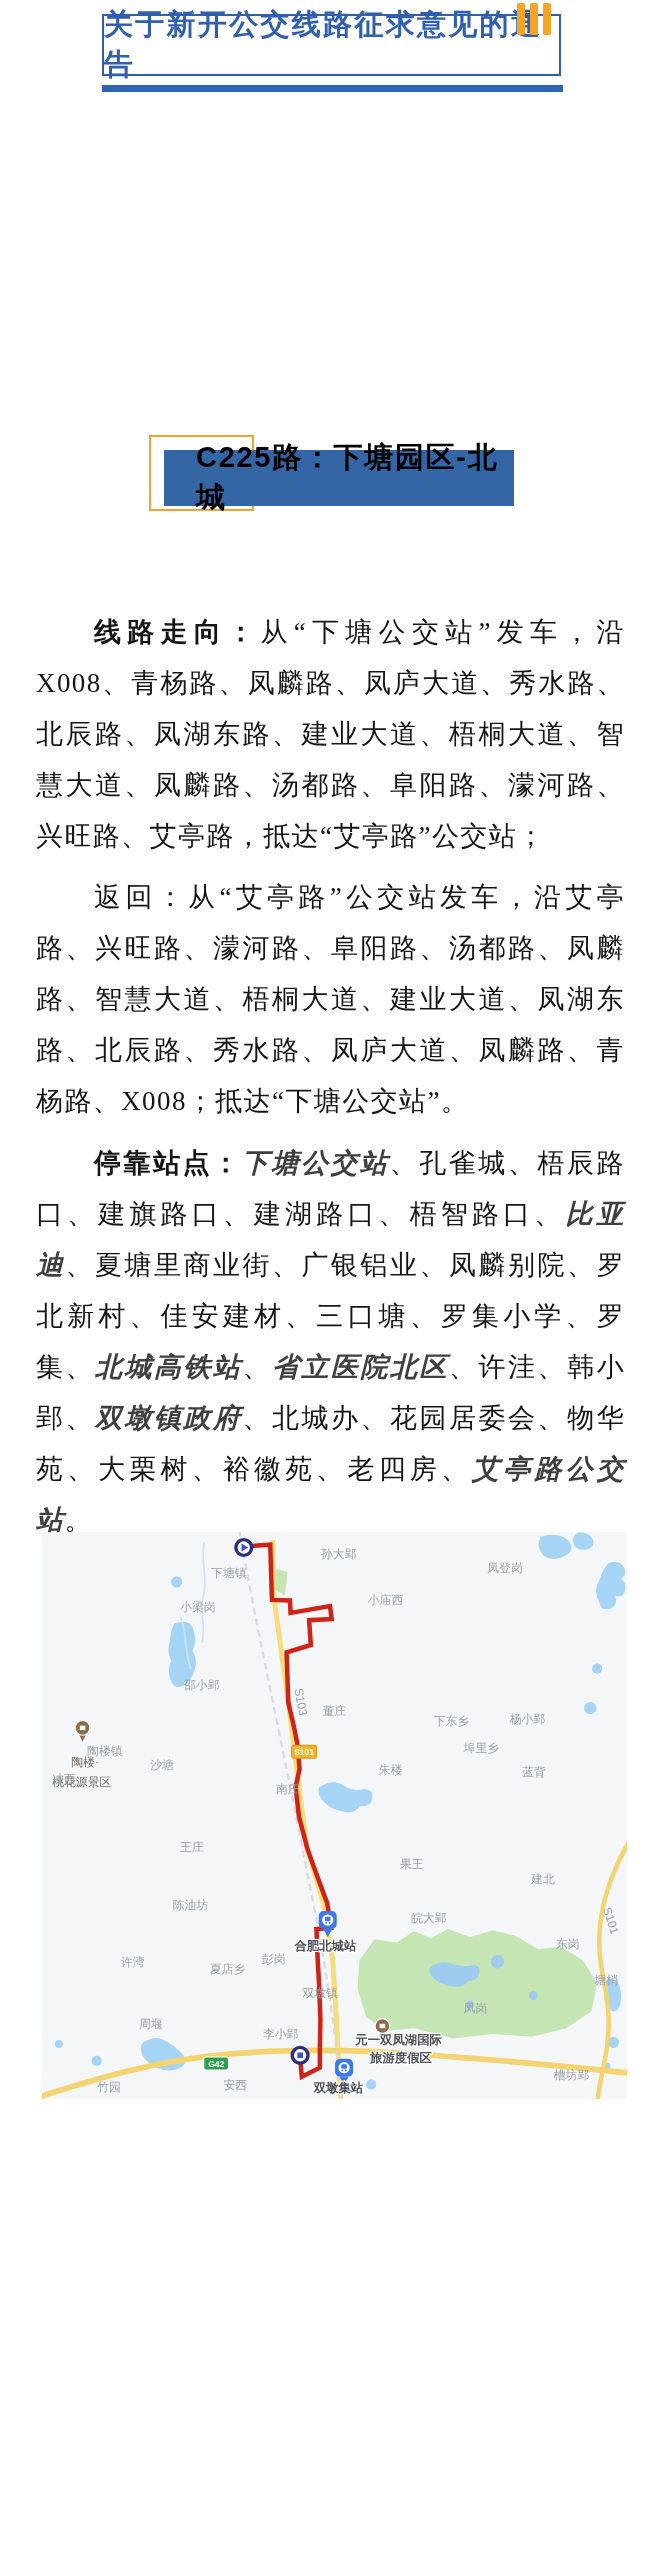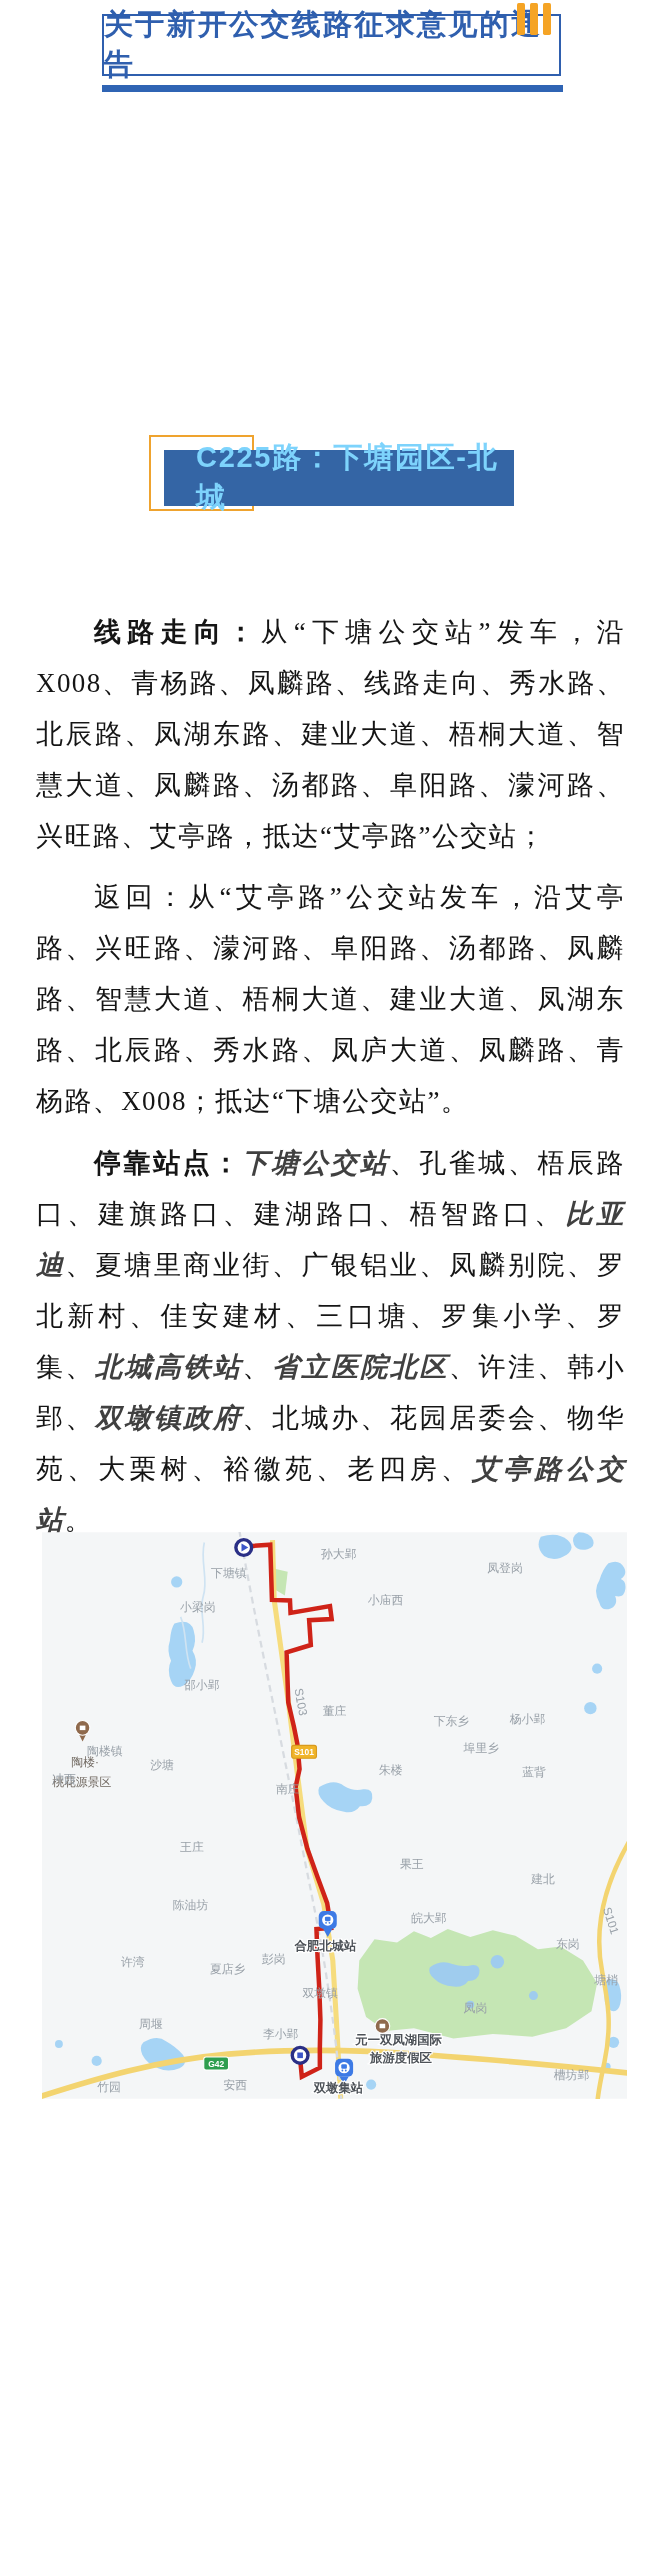--- a/index.html
+++ b/index.html
@@ -16,21 +16,21 @@
   
   .para{position:absolute;left:36px;width:589px;font-size:27px;line-height:51px;
         letter-spacing:1.4px;text-align:justify;text-indent:2.15em;}
   .para b{font-weight:bold;margin-top:32px;}
   .stop-red{color:#404040;font-weight:bold;font-style:italic;}
   
   .banner-square{position:absolute;left:149px;top:435px;width:101px;height:72px;
                  border:2.8px solid #efa32e;z-index:1;}
   .banner{position:absolute;left:164px;top:450px;width:350px;height:56px;background:#3465a5;z-index:2;
           display:flex;align-items:center;justify-content:center;}
-  .banner span{font-family:"Liberation Sans","DejaVu Sans",sans-serif;color:#7dd3fc;
+  .banner span{font-family:"Liberation Sans","DejaVu Sans",sans-serif;color:#000000;
                font-size:29px;font-weight:bold;letter-spacing:1.7px;margin-left:32px;}
   
   .map-wrap{position:absolute;left:42px;top:1532px;width:585px;height:567px;}
   .map-wrap svg{display:block;}
   text.ml{font-family:"Liberation Sans","DejaVu Sans",sans-serif;font-size:21px;fill:#98a0a8;}
   text.ml.dark{fill:#4c5157;font-weight:bold;font-size:22px;paint-order:stroke;stroke:#ffffff;stroke-width:4px;}
   text.ml.poi{fill:#6f675f;}
   text.shield-txt{font-family:"Liberation Sans","DejaVu Sans",sans-serif;font-size:15px;fill:#ffffff;font-weight:bold;}
   .route-line{fill:none;stroke:#cf2318;stroke-width:8;stroke-linejoin:miter;}
   
@@ -63,21 +63,21 @@
       <i></i>
     </div>
   <div class="title-underline"></div>
 
 
   <div class="banner-square"></div>
   <div class="banner">
     <span>C225路：下塘园区-北城</span>
   </div>
 
-  <p class="para" style="top:580px;"><b>线路走向：</b><span>从“下塘公交站”发车，沿X008、青杨路、凤麟路、线路走向、秀水路、北辰路、凤湖东路、建业大道、梧桐大道、智慧大道、凤麟路、汤都路、阜阳路、濛河路、兴旺路、艾亭路，抵达“艾亭路”公交站；</span></p>
+  <p class="para" style="top:580px;"><b>线路走向：</b><span>从“下塘公交站”发车，沿X008、青杨路、凤麟路、凤庐大道、秀水路、北辰路、凤湖东路、建业大道、梧桐大道、智慧大道、凤麟路、汤都路、阜阳路、濛河路、兴旺路、艾亭路，抵达“艾亭路”公交站；</span></p>
 
   <p class="para" style="top:845px;"><span>返回：</span><span>从“艾亭路”公交站发车，沿艾亭路、兴旺路、濛河路、阜阳路、汤都路、凤麟路、智慧大道、梧桐大道、建业大道、凤湖东路、北辰路、秀水路、凤庐大道、凤麟路、青杨路、X008；抵达“下塘公交站”。</span></p>
 
   <p class="para" style="top:1111px;"><b>停靠站点：</b><span id="stops-list"><span class="stop-red">下塘公交站</span>、<span>孔雀城</span>、<span>梧辰路口</span>、<span>建旗路口</span>、<span>建湖路口</span>、<span>梧智路口</span>、<span class="stop-red">比亚迪</span>、<span>夏塘里商业街</span>、<span>广银铝业</span>、<span>凤麟别院</span>、<span>罗北新村</span>、<span>佳安建材</span>、<span>三口塘</span>、<span>罗集小学</span>、<span>罗集</span>、<span class="stop-red">北城高铁站</span>、<span class="stop-red">省立医院北区</span>、<span>许洼</span>、<span>韩小郢</span>、<span class="stop-red">双墩镇政府</span>、<span>北城办</span>、<span>花园居委会</span>、<span>物华苑</span>、<span>大栗树</span>、<span>裕徽苑</span>、<span>老四房</span>、<span class="stop-red">艾亭路公交站</span>。</span></p>
 
   <div class="map-wrap">
     <svg id="map-svg" width="585" height="567" viewBox="0 0 1038 1005" xmlns="http://www.w3.org/2000/svg">
 
       <rect x="0" y="0" width="1038" height="1005" fill="#f4f6f7"></rect>
 

